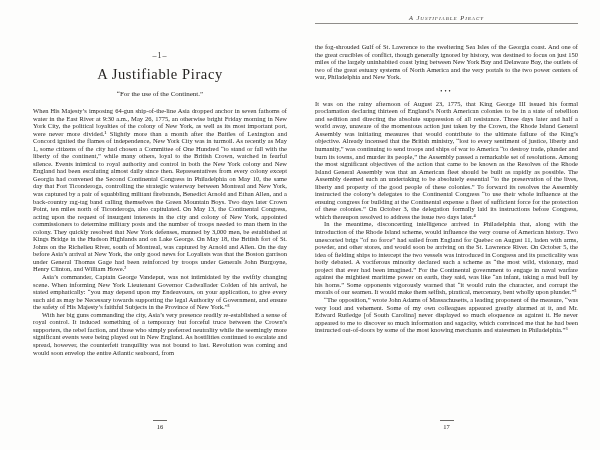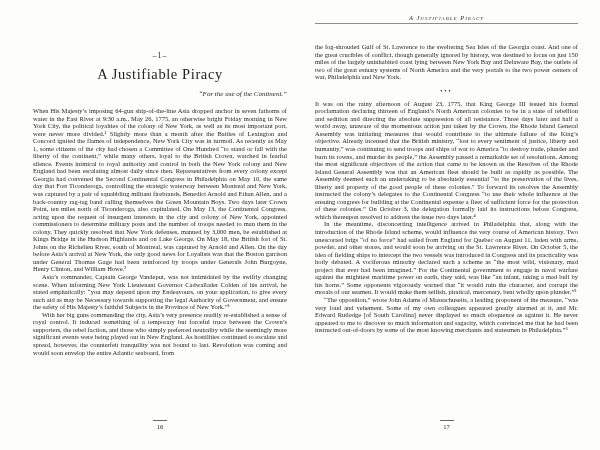--- a/index.html
+++ b/index.html
@@ -22,22 +22,21 @@
     letter-spacing: 1px;
   }
   .chapter-title {
     margin-top: 6px;
     text-align: center;
     font-size: 14.5px;
     letter-spacing: 0.6px;
   }
   .epigraph {
     margin-top: 7px;
-    text-align: right;
-    font-style: italic;
+    text-align: center;
     font-size: 7px;
   }
 
   .running-header {
     margin-top: 14px;
     text-align: center;
     font-style: italic;
     font-variant: small-caps;
     font-size: 6.5px;
     letter-spacing: 1px;

